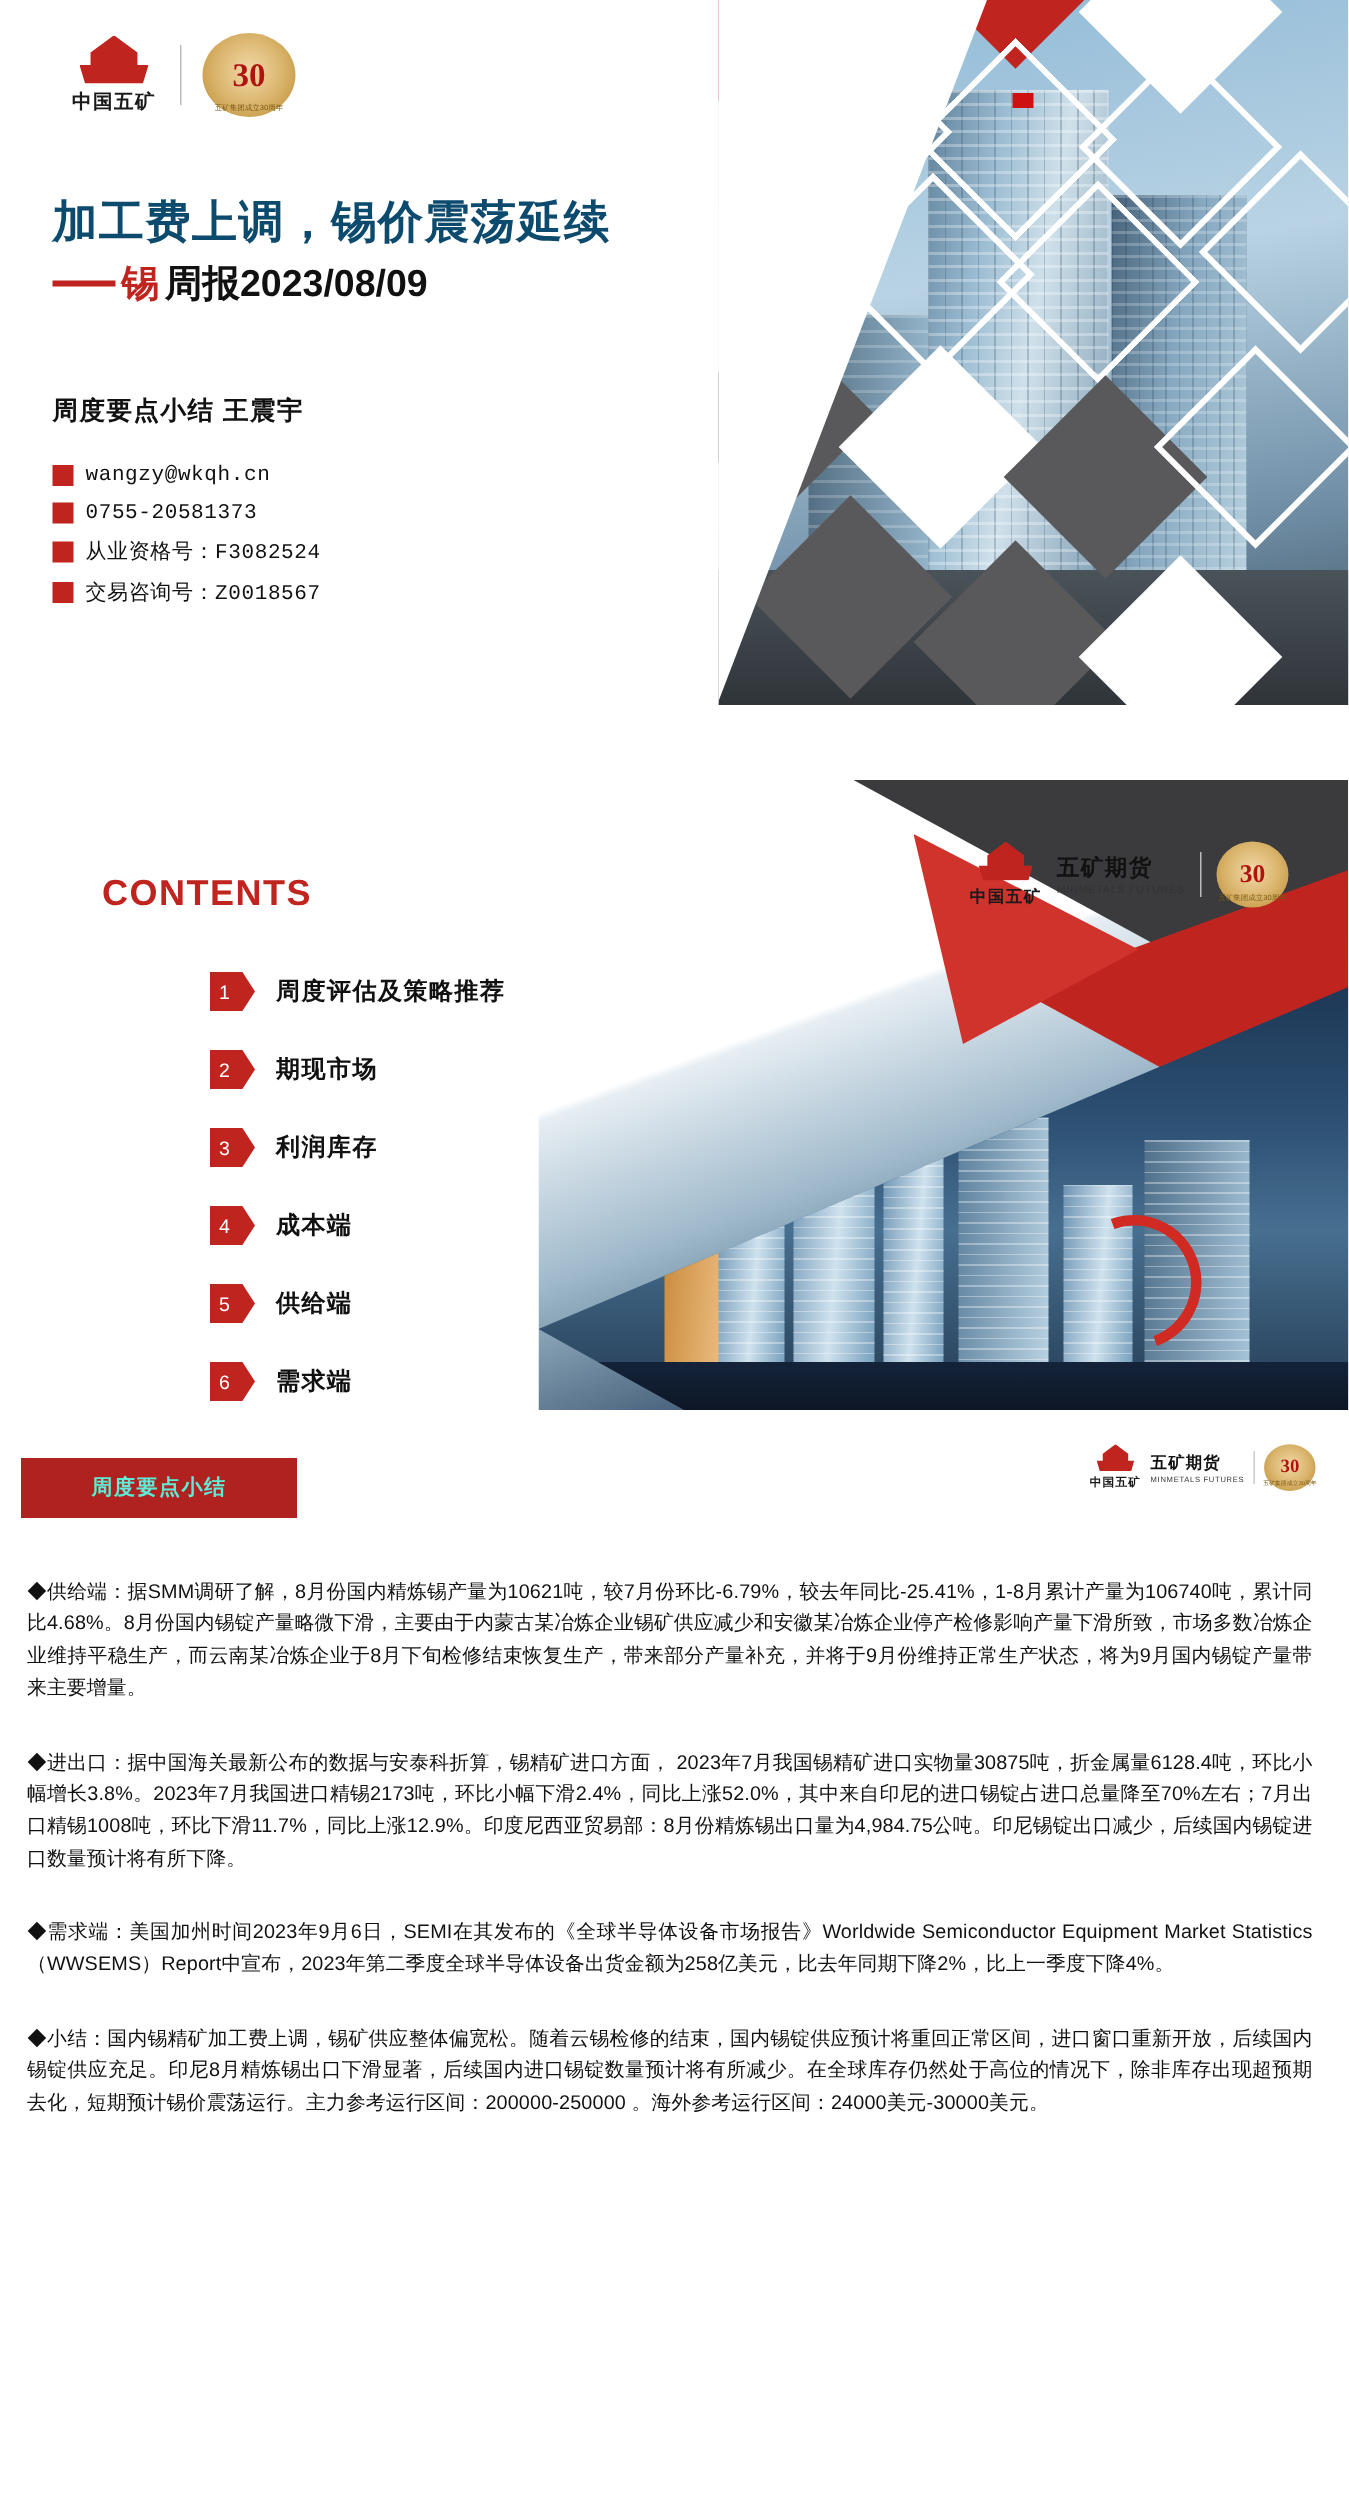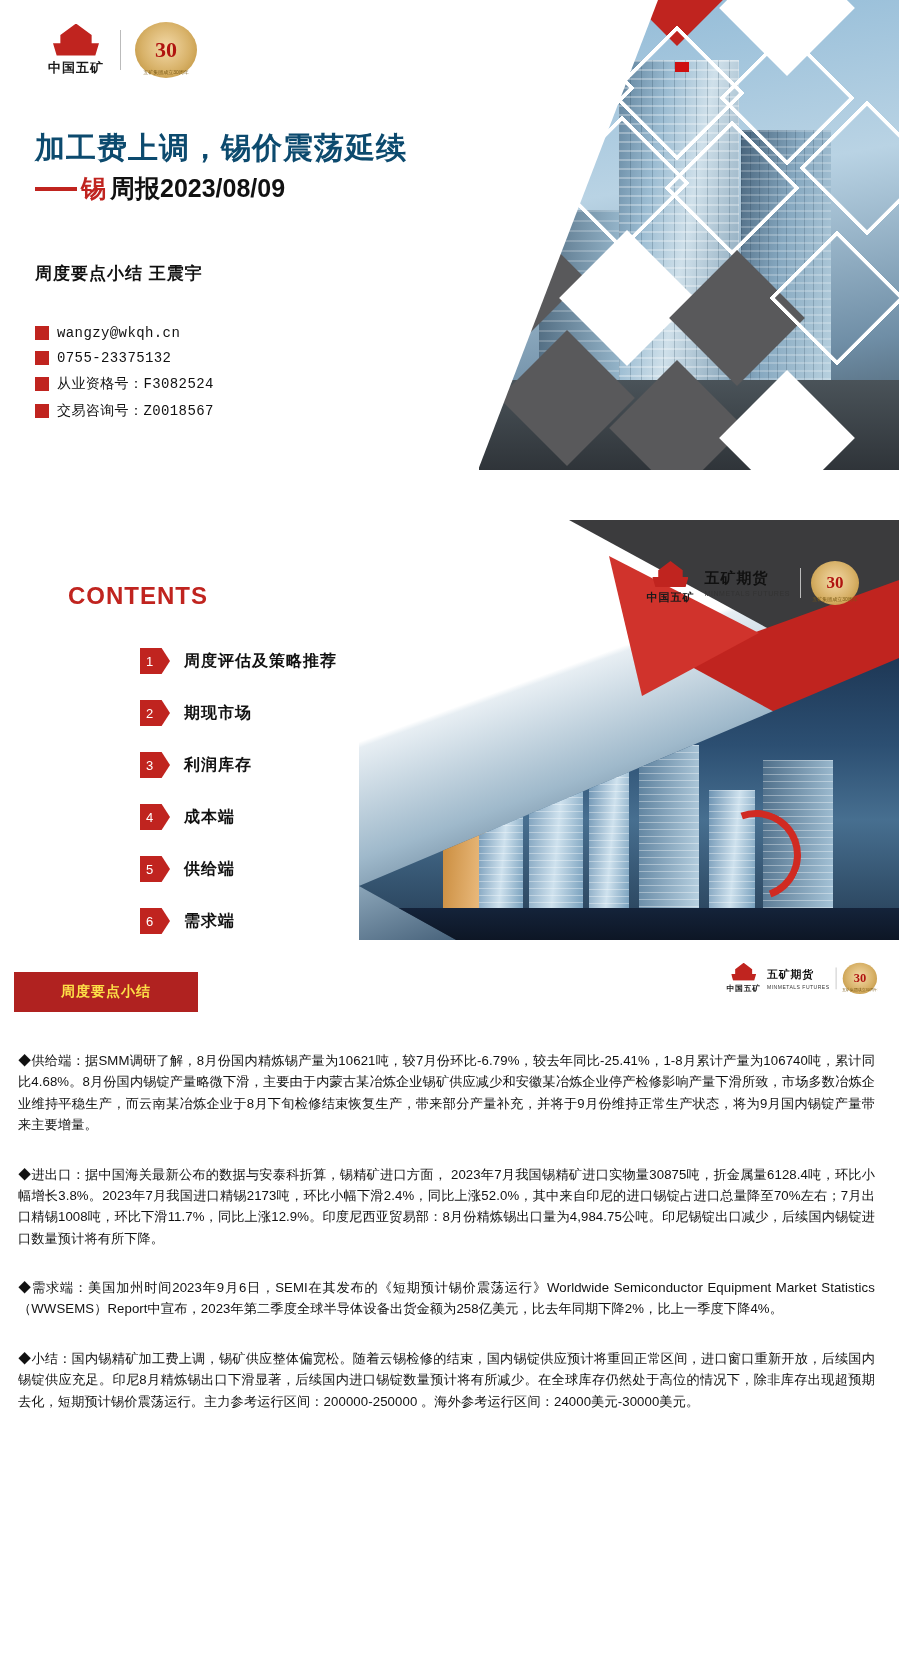--- a/index.html
+++ b/index.html
@@ -129,21 +129,21 @@
     display:flex; align-items:center; gap:4px;
   }
   .cover-dash { width:42px; height:4px; background:#c0241f; }
   .cover-sub-tin { font-size:25px; font-weight:bold; color:#c0241f; }
   .cover-sub-rest { font-size:25px; font-weight:bold; color:#111; }
 
   .cover-author {
     position:absolute; left:35px; top:262px; z-index:6;
     font-size:17px; font-weight:bold; color:#111; letter-spacing:1px;
   }
-  .cover-contacts { position:absolute; left:35px; top:325px; z-index:6; }
+  .cover-contacts { position:absolute; left:35px; top:309px; z-index:6; }
   .cc-row { display:flex; align-items:center; gap:8px; margin-bottom:9px; }
   .cc-bullet { width:14px; height:14px; background:#c0241f; flex:none; }
   .cc-text { font-size:14px; color:#111; letter-spacing:.4px; font-family:"Liberation Mono", monospace;}
 
   
   .slide-contents {
     position:relative; width:899px; height:470px; background:#ffffff; overflow:hidden;
   }
   .contents-title {
     position:absolute; left:68px; top:92px;
@@ -236,21 +236,21 @@
   .section-title {
     color:#ffffff; font-size:23px; font-weight:bold; letter-spacing:3px;
   }
 
   
   .slide-body {
     position:relative; width:899px; min-height:570px; background:#ffffff; padding-bottom:24px;
   }
   .body-tab {
     position:absolute; left:14px; top:32px;
-    background:#b02220; color:#fde047;
+    background:#b02220; color:#5eead4;
     width:184px; height:40px;
     display:flex; align-items:center; justify-content:center;
     font-size:14px; font-weight:bold; letter-spacing:1px;
   }
   .body-logo {
     position:absolute; right:22px; top:22px;
     display:flex; align-items:center; gap:8px; transform: scale(.78); transform-origin: right top;
   }
   .body-logo .logo-mark { width:44px; height:42px; }
   .body-logo .logo-mark .glyph { width:32px; height:23px; }
@@ -333,21 +333,21 @@
 
     <div class="cover-author">周度要点小结  王震宇</div>
 
     <div class="cover-contacts">
       <div class="cc-row">
         <span class="cc-bullet"></span>
         <span class="cc-text">wangzy@wkqh.cn</span>
       </div>
       <div class="cc-row">
         <span class="cc-bullet"></span>
-        <span class="cc-text">0755-23375132</span>
+        <span class="cc-text">0755-20581373</span>
       </div>
       <div class="cc-row">
         <span class="cc-bullet"></span>
         <span class="cc-text">从业资格号：F3082524</span>
       </div>
       <div class="cc-row">
         <span class="cc-bullet"></span>
         <span class="cc-text">交易咨询号：Z0018567</span>
       </div>
     </div>
@@ -435,18 +435,18 @@
       <div class="logo-div"></div>
       <div class="logo30">
         <span class="num">30</span>
         <span class="cap">五矿集团成立30周年</span>
       </div>
     </div>
 
     <div class="body-content">
       <p class="para">◆供给端：据SMM调研了解，8月份国内精炼锡产量为10621吨，较7月份环比-6.79%，较去年同比-25.41%，1-8月累计产量为106740吨，累计同比4.68%。8月份国内锡锭产量略微下滑，主要由于内蒙古某冶炼企业锡矿供应减少和安徽某冶炼企业停产检修影响产量下滑所致，市场多数冶炼企业维持平稳生产，而云南某冶炼企业于8月下旬检修结束恢复生产，带来部分产量补充，并将于9月份维持正常生产状态，将为9月国内锡锭产量带来主要增量。</p>
       <p class="para">◆进出口：据中国海关最新公布的数据与安泰科折算，锡精矿进口方面， 2023年7月我国锡精矿进口实物量30875吨，折金属量6128.4吨，环比小幅增长3.8%。2023年7月我国进口精锡2173吨，环比小幅下滑2.4%，同比上涨52.0%，其中来自印尼的进口锡锭占进口总量降至70%左右；7月出口精锡1008吨，环比下滑11.7%，同比上涨12.9%。印度尼西亚贸易部：8月份精炼锡出口量为4,984.75公吨。印尼锡锭出口减少，后续国内锡锭进口数量预计将有所下降。</p>
-      <p class="para">◆需求端：美国加州时间2023年9月6日，SEMI在其发布的《短期预计锡价震荡运行》Worldwide Semiconductor Equipment Market Statistics（WWSEMS）Report中宣布，2023年第二季度全球半导体设备出货金额为258亿美元，比去年同期下降2%，比上一季度下降4%。</p>
+      <p class="para">◆需求端：美国加州时间2023年9月6日，SEMI在其发布的《全球半导体设备市场报告》Worldwide Semiconductor Equipment Market Statistics（WWSEMS）Report中宣布，2023年第二季度全球半导体设备出货金额为258亿美元，比去年同期下降2%，比上一季度下降4%。</p>
       <p class="para">◆小结：国内锡精矿加工费上调，锡矿供应整体偏宽松。随着云锡检修的结束，国内锡锭供应预计将重回正常区间，进口窗口重新开放，后续国内锡锭供应充足。印尼8月精炼锡出口下滑显著，后续国内进口锡锭数量预计将有所减少。在全球库存仍然处于高位的情况下，除非库存出现超预期去化，短期预计锡价震荡运行。主力参考运行区间：200000-250000 。海外参考运行区间：24000美元-30000美元。</p>
     </div>
   </section>
 
 </div>
 
 </body></html>

